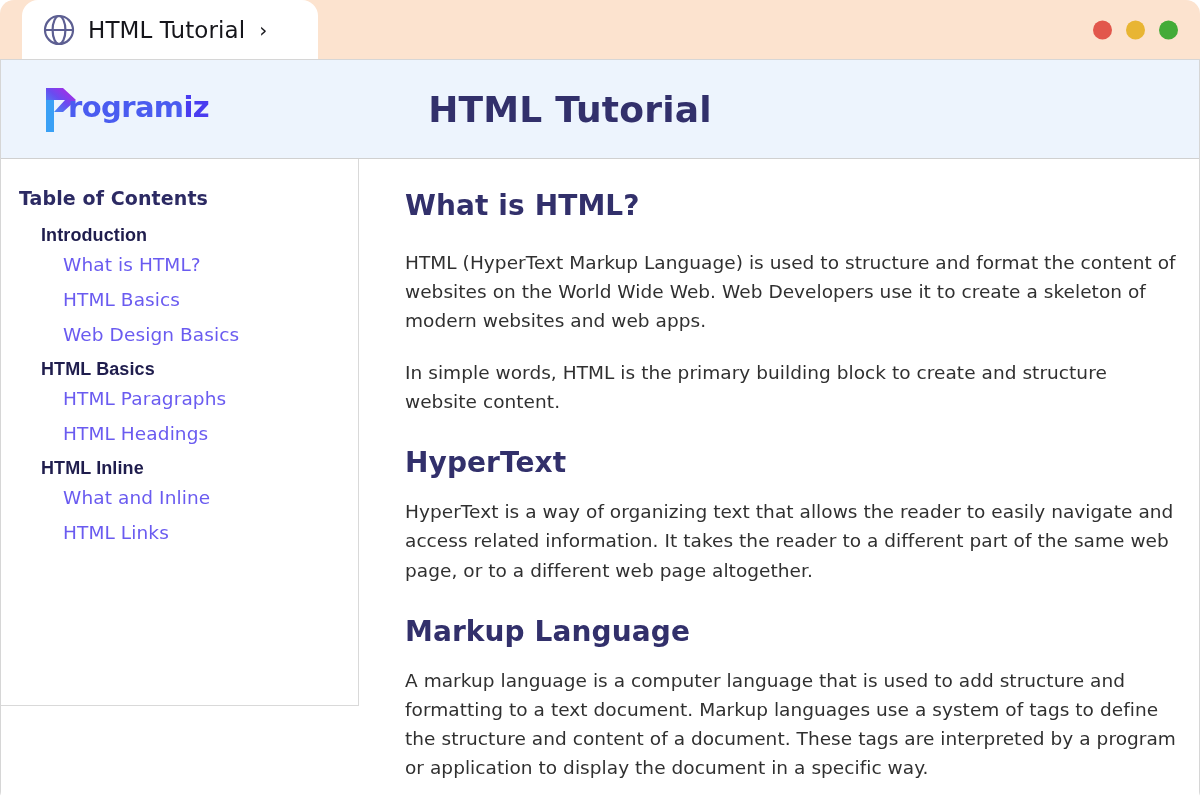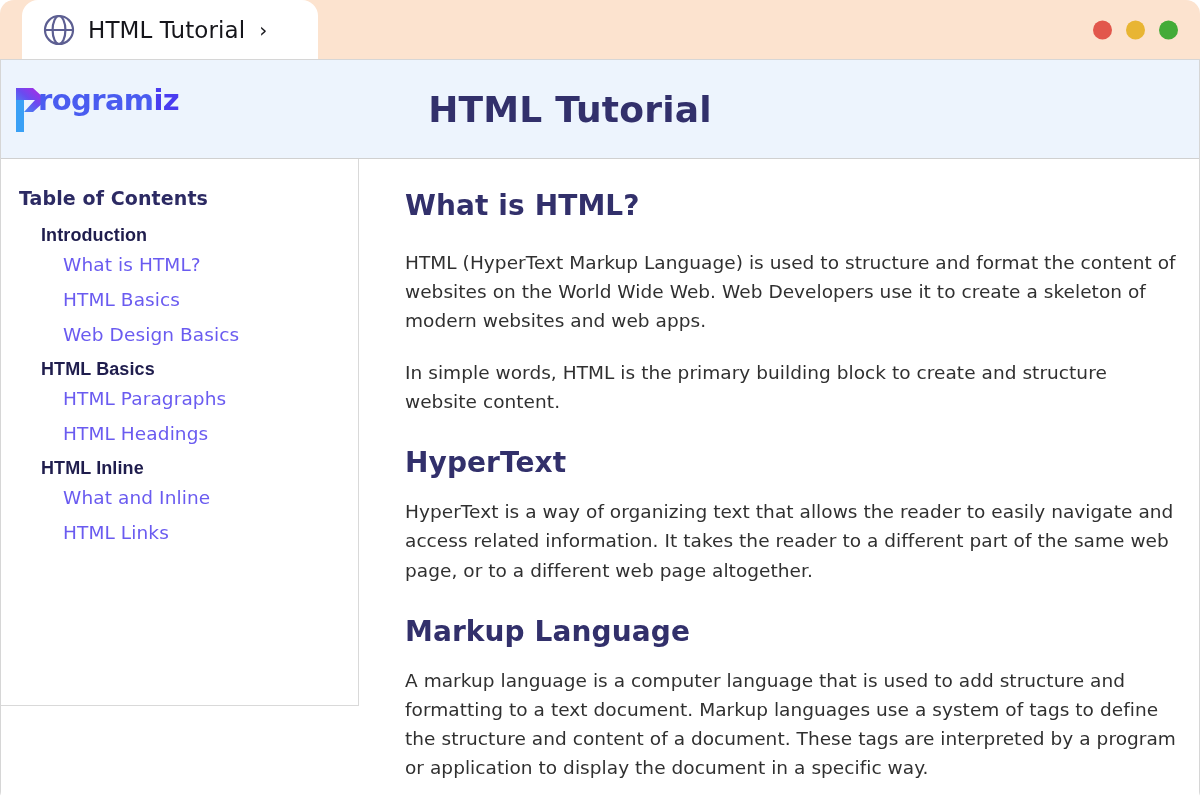--- a/index.html
+++ b/index.html
@@ -103,25 +103,25 @@
   .site-header {
     position: relative;
     height: 98px;
     background: #edf4fd;
     border-bottom: 1px solid #d0d0d0;
     display: flex;
     align-items: center;
   }
   .logo {
     position: absolute;
-    left: 12px;
+    left: 42px;
     top: 50%;
     transform: translateY(-50%);
     display: flex;
-    align-items: flex-start;
+    align-items: center;
     height: 46px;
   }
   .logo-mark { width: 34px; height: 46px; display: block; }
   .logo-word {
     font-family: "DejaVu Sans", sans-serif;
     font-weight: 700;
     font-size: 29px;
     letter-spacing: -0.6px;
     color: #4a5cf0;
     line-height: 1;

